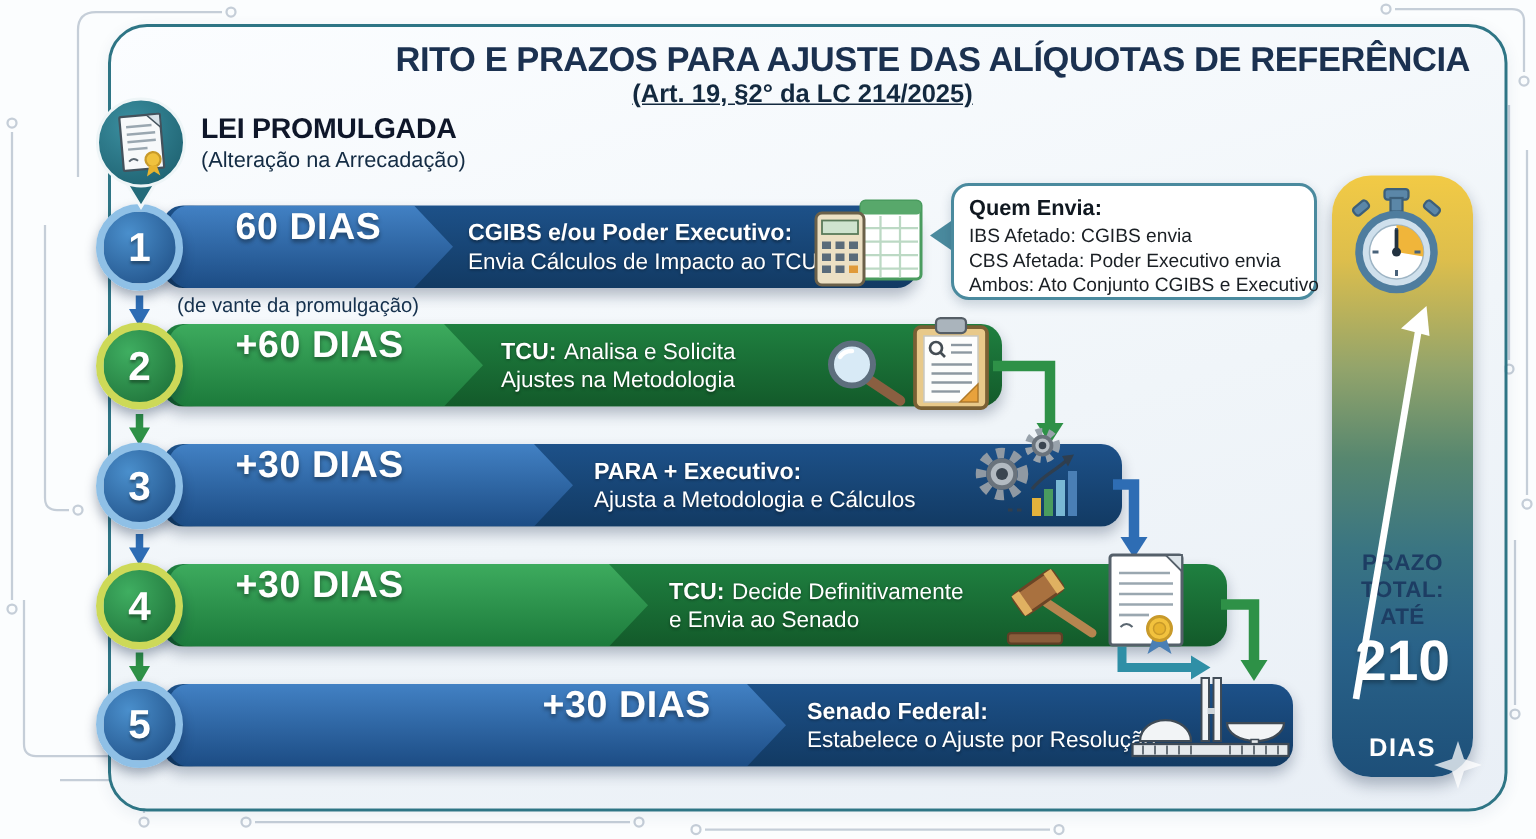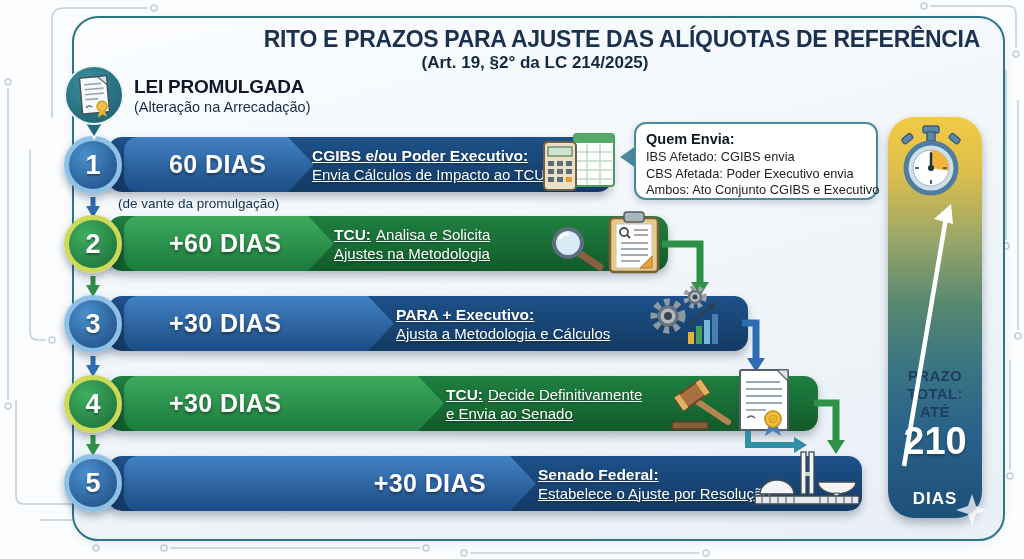--- a/index.html
+++ b/index.html
@@ -6,42 +6,42 @@
   #stage{position:relative;width:1024px;height:559px;overflow:hidden;background:#fbfdfe;}
   svg{display:block}
   
   #panel{position:absolute;left:72px;top:16px;width:929px;height:521px;border:2px solid #2e7585;
          border-radius:26px;background:linear-gradient(165deg,#fbfdff 0%,#f0f5f9 55%,#e9eff6 100%);
          box-shadow:0 3px 10px rgba(40,70,100,.08);}
   
   .title{position:absolute;left:90px;top:26px;width:890px;text-align:right;font-weight:bold;
          font-size:23px;letter-spacing:-.3px;color:#1b3150;}
   .subtitle{position:absolute;left:90px;top:53px;width:890px;text-align:center;font-weight:bold;
-         font-size:17px;color:#13293f;}
+         font-size:17px;color:#13293f;text-decoration:underline;}
   .law-label{position:absolute;left:134px;top:76px;font-weight:bold;font-size:19px;color:#0f172a;letter-spacing:-.2px;}
   .law-sub{position:absolute;left:134px;top:99px;font-size:14.5px;color:#142c44;text-align:right;}
   
   .circle{position:absolute;left:64px;width:58px;height:58px;box-sizing:border-box;border-radius:50%;
           display:flex;align-items:center;justify-content:center;font-weight:bold;font-size:27px;color:#fff;
           text-shadow:0 2px 2px rgba(0,0,0,.35);box-shadow:0 4px 8px rgba(10,30,60,.35);z-index:6;}
   .circle.blue{background:radial-gradient(circle at 35% 30%,#4a8fcc,#1c4a80);border:5px solid #8fc0e6;}
   .circle.green{background:radial-gradient(circle at 35% 30%,#3fae61,#1b6b35);border:5px solid #cdd958;}
   
   .banner{position:absolute;height:55px;border-radius:14px;box-shadow:0 5px 9px rgba(10,30,60,.28);z-index:3;}
   .banner.blue{background:linear-gradient(180deg,#1d5189 0%,#123a63 100%);}
   .banner.green{background:linear-gradient(180deg,#1f8040 0%,#135a2a 100%);}
-  .segL{position:absolute;left:16px;top:0;bottom:0;display:flex;align-items:center;
+  .segL{position:absolute;left:4px;top:0;bottom:0;display:flex;align-items:flex-start;
         clip-path:polygon(0 0,calc(100% - 26px) 0,100% 50%,calc(100% - 26px) 100%,0 100%);
         filter:drop-shadow(5px 0 0 rgba(242,247,252,.95));border-radius:14px 0 0 14px;}
   .segL.blue{background:linear-gradient(180deg,#4281c4 0%,#1c4c84 100%);}
   .segL.green{background:linear-gradient(180deg,#3dab5e 0%,#1c7a3b 100%);}
   .days{font-weight:bold;font-size:25px;color:#fff;text-shadow:0 2px 3px rgba(0,0,0,.4);letter-spacing:.4px;padding-left:45px;}
   .days.right{padding-left:0;padding-right:50px;margin-left:auto;}
   .desc{position:absolute;top:50%;transform:translateY(-50%);color:#fff;font-size:15px;line-height:19px;
-        text-shadow:0 1px 2px rgba(0,0,0,.4);white-space:nowrap;text-decoration:underline;}
+        text-shadow:0 1px 2px rgba(0,0,0,.4);white-space:nowrap;}
   .desc b{font-size:15.5px;margin-right:5px;}
   .note{position:absolute;left:118px;top:196px;font-size:13.5px;color:#16324e;}
   
   .callout{position:absolute;left:634px;top:122px;width:244px;height:78px;background:#fff;
            border:2.5px solid #4a8a9e;border-radius:12px;box-shadow:0 3px 7px rgba(30,60,90,.2);
            padding:7px 10px;box-sizing:border-box;z-index:7;}
   .callout-tail{position:absolute;left:620px;top:146px;width:0;height:0;z-index:7;
            border-top:11px solid transparent;border-bottom:11px solid transparent;border-right:16px solid #4a8a9e;}
   .callout .c-title{font-weight:bold;font-size:14.5px;color:#101820;margin-bottom:2px;}
   .callout .c-line{font-size:12.8px;line-height:16.5px;color:#1a1f24;white-space:nowrap;}

